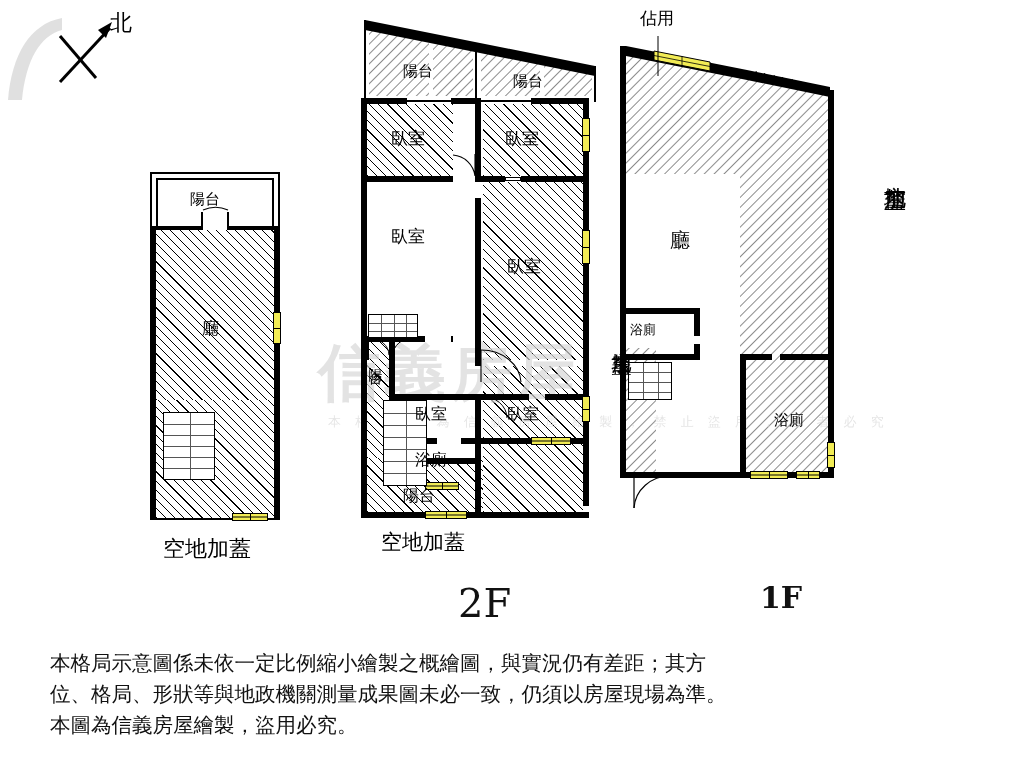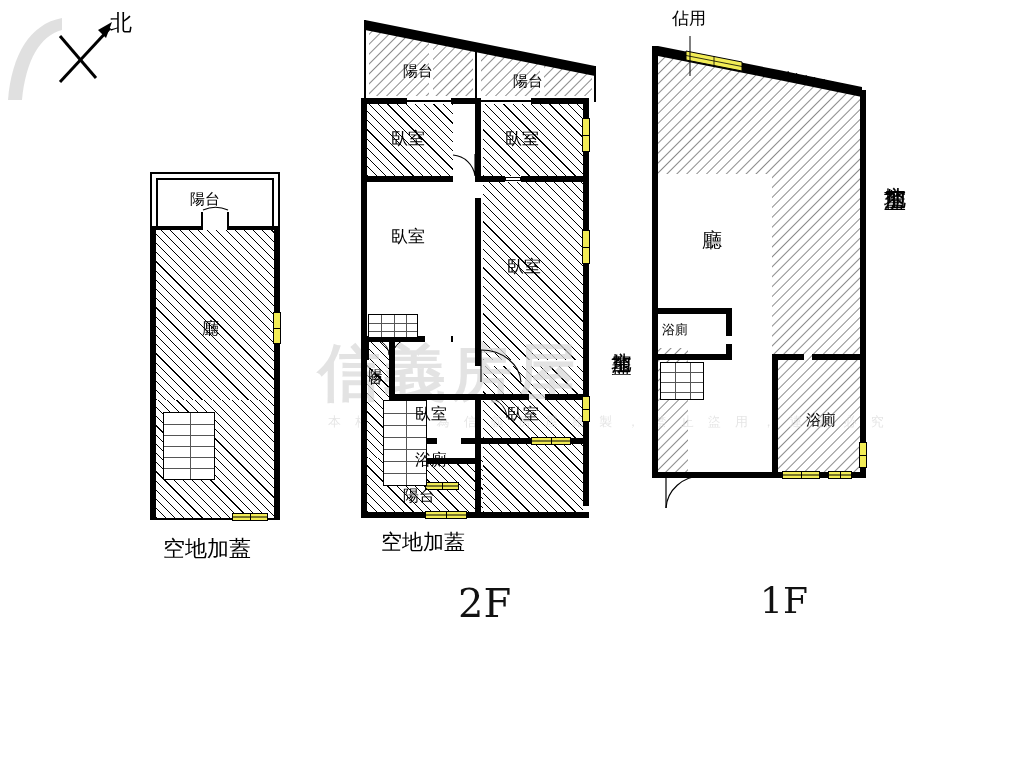--- a/index.html
+++ b/index.html
@@ -341,21 +341,21 @@
     <div class="room-label" style="left:60px;  top:388px; font-size:16px;">臥室</div>
     <div class="room-label" style="left:152px; top:388px; font-size:16px;">臥室</div>
     <div class="room-label" style="left:60px;  top:434px; font-size:16px;">浴廁</div>
     <div class="room-label" style="left:48px;  top:470px; font-size:16px;">陽台</div>
     <div class="vlabel" style="left:14px; top:340px; font-size:14px;">陽台</div>
   </div>
 
   <div class="cap-cn" style="left:381px; top:528px; font-size:21px;">空地加蓋</div>
   <div class="floor-cap" style="left:458px; top:580px; font-size:40px;">2F</div>
 
-  <div class="abs" style="left:644px; top:18px; width:250px; height:490px;text-align:right;">
+  <div class="abs" style="left:612px; top:18px; width:250px; height:490px;text-align:right;">
 
     <svg class="abs" style="left:0; top:0; z-index:3;" width="250" height="490">
       <defs>
         <pattern id="hp1" width="7" height="7" patternTransform="rotate(45)" patternUnits="userSpaceOnUse">
           <line x1="0" y1="0" x2="0" y2="7" stroke="#000" stroke-width="0.9"></line>
         </pattern>
       </defs>
 
       <polygon points="14,36 216,76 216,455 14,455" fill="url(#hp1)"></polygon>
 
@@ -422,16 +422,21 @@
           <line x1="2" y1="0" x2="2" y2="32" stroke="#000" stroke-width="1.2"></line>
         </svg>
     </div>
 
     <div class="room-label" style="left:58px; top:212px; font-size:20px;">廳</div>
   </div>
 
   <div class="vlabel" style="left:884px; top:168px; font-size:22px;">空地加蓋</div>
   <div class="vlabel" style="left:612px; top:336px; font-size:20px;">空地加蓋</div>
 
-  <div class="floor-cap" style="left:760px; top:580px; font-size:36px;">1F</div>
-
+  <div class="floor-cap" style="left:760px; top:580px; font-size:30px;font-weight:bold;">1F</div>
+
+  <div id="disclaimer">
+    <div>本格局示意圖係未依一定比例縮小繪製之概繪圖，與實況仍有差距；其方</div>
+    <div>位、格局、形狀等與地政機關測量成果圖未必一致，仍須以房屋現場為準。</div>
+    <div>本圖為信義房屋繪製，盜用必究。</div>
+  </div>
 
 </div>
 
 </body></html>

